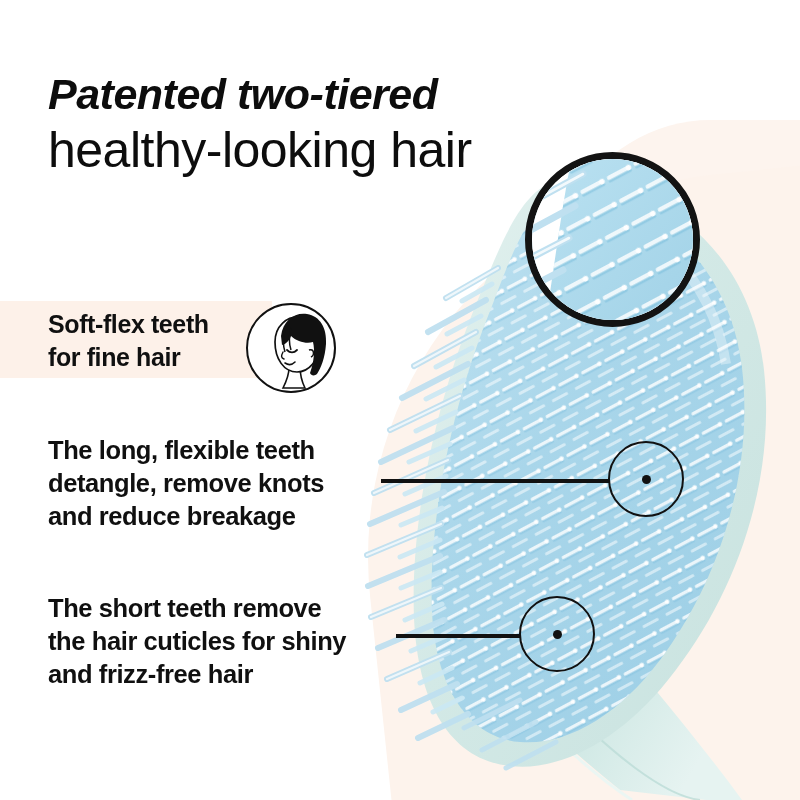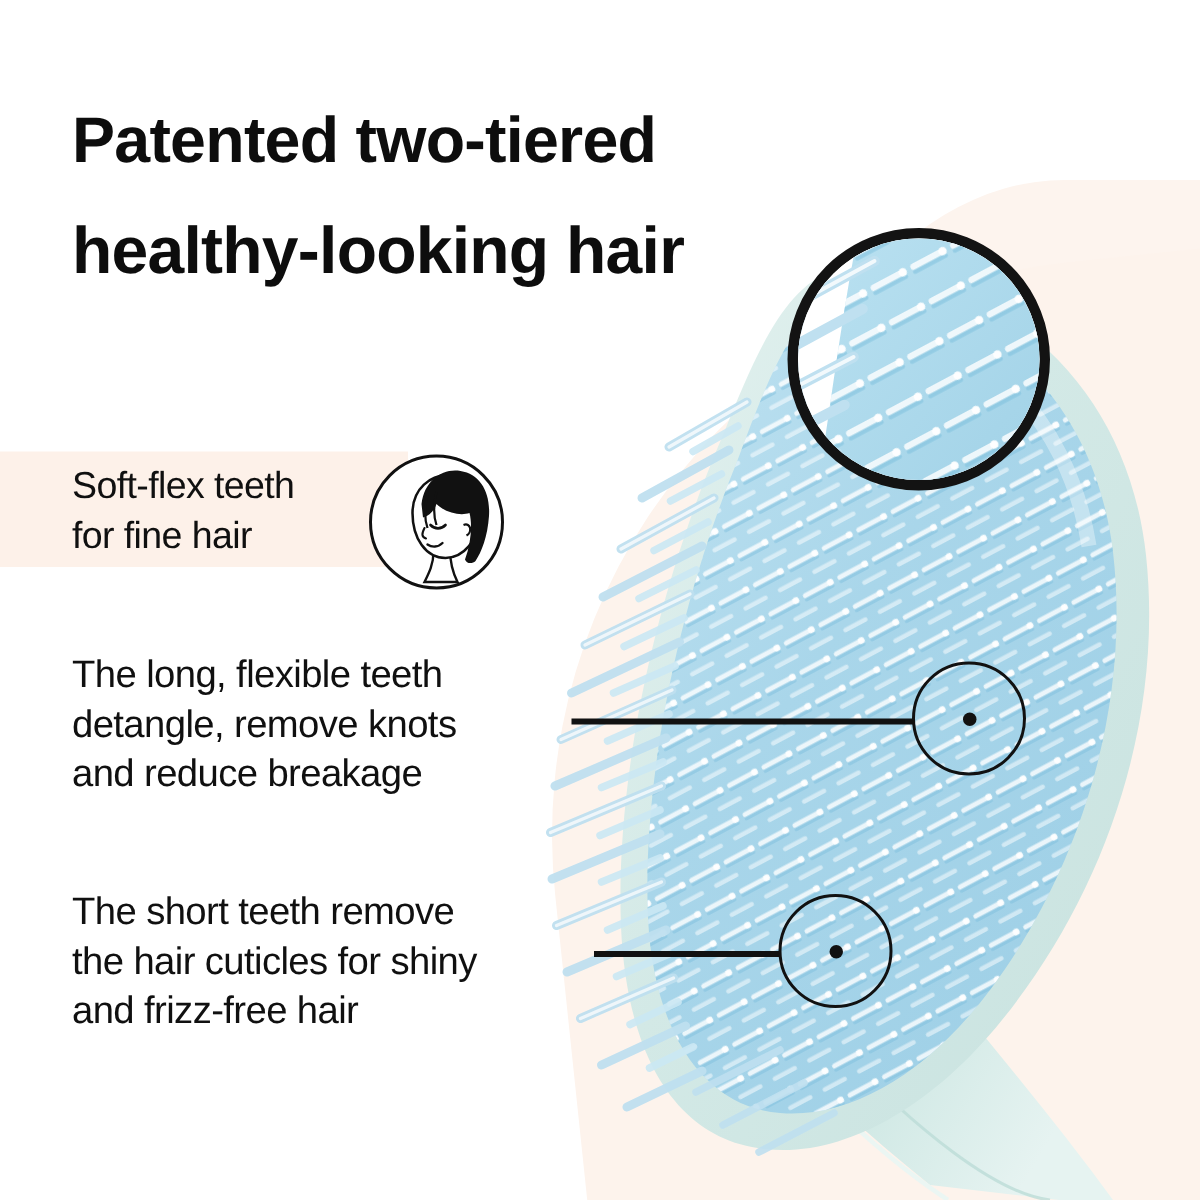--- a/index.html
+++ b/index.html
@@ -40,40 +40,41 @@
   .headline{position:absolute;left:48px;top:68px;width:520px;}
   .headline .hl{
     color:#0d0d0d;
     letter-spacing:-0.5px;
   }
   .hl-bold{
     font-weight:bold;
     font-size:43px;
     line-height:53px;
     letter-spacing:-1.2px;
+    font-style:italic;
   }
   .hl-light{
-    font-weight:700;
-    font-size:44px;
+    font-weight:400;
+    font-size:50px;
     line-height:54px;
     letter-spacing:-0.8px;
-    margin-top:20px;
+    margin-top:2px;
   }
 
   
   .callout{position:absolute;color:#101010;}
   .callout .ctext{
     font-size:25.5px;
     line-height:33px;
-    font-weight:400;
+    font-weight:700;
     letter-spacing:-0.4px;
     white-space:pre-line;
   }
   #callout-soft{left:48px;top:308px;}
-  #callout-soft .ctext{font-weight:normal;font-size:25px;line-height:33px;}
+  #callout-soft .ctext{font-weight:bold;font-size:25px;line-height:33px;}
   #callout-long{left:48px;top:434px;}
   #callout-short{left:48px;top:592px;}
 
   
   .woman-icon{
     position:absolute;left:245px;top:302px;width:92px;height:92px;
   }
 
   
   .leader{position:absolute;background:#111;height:4px;}

